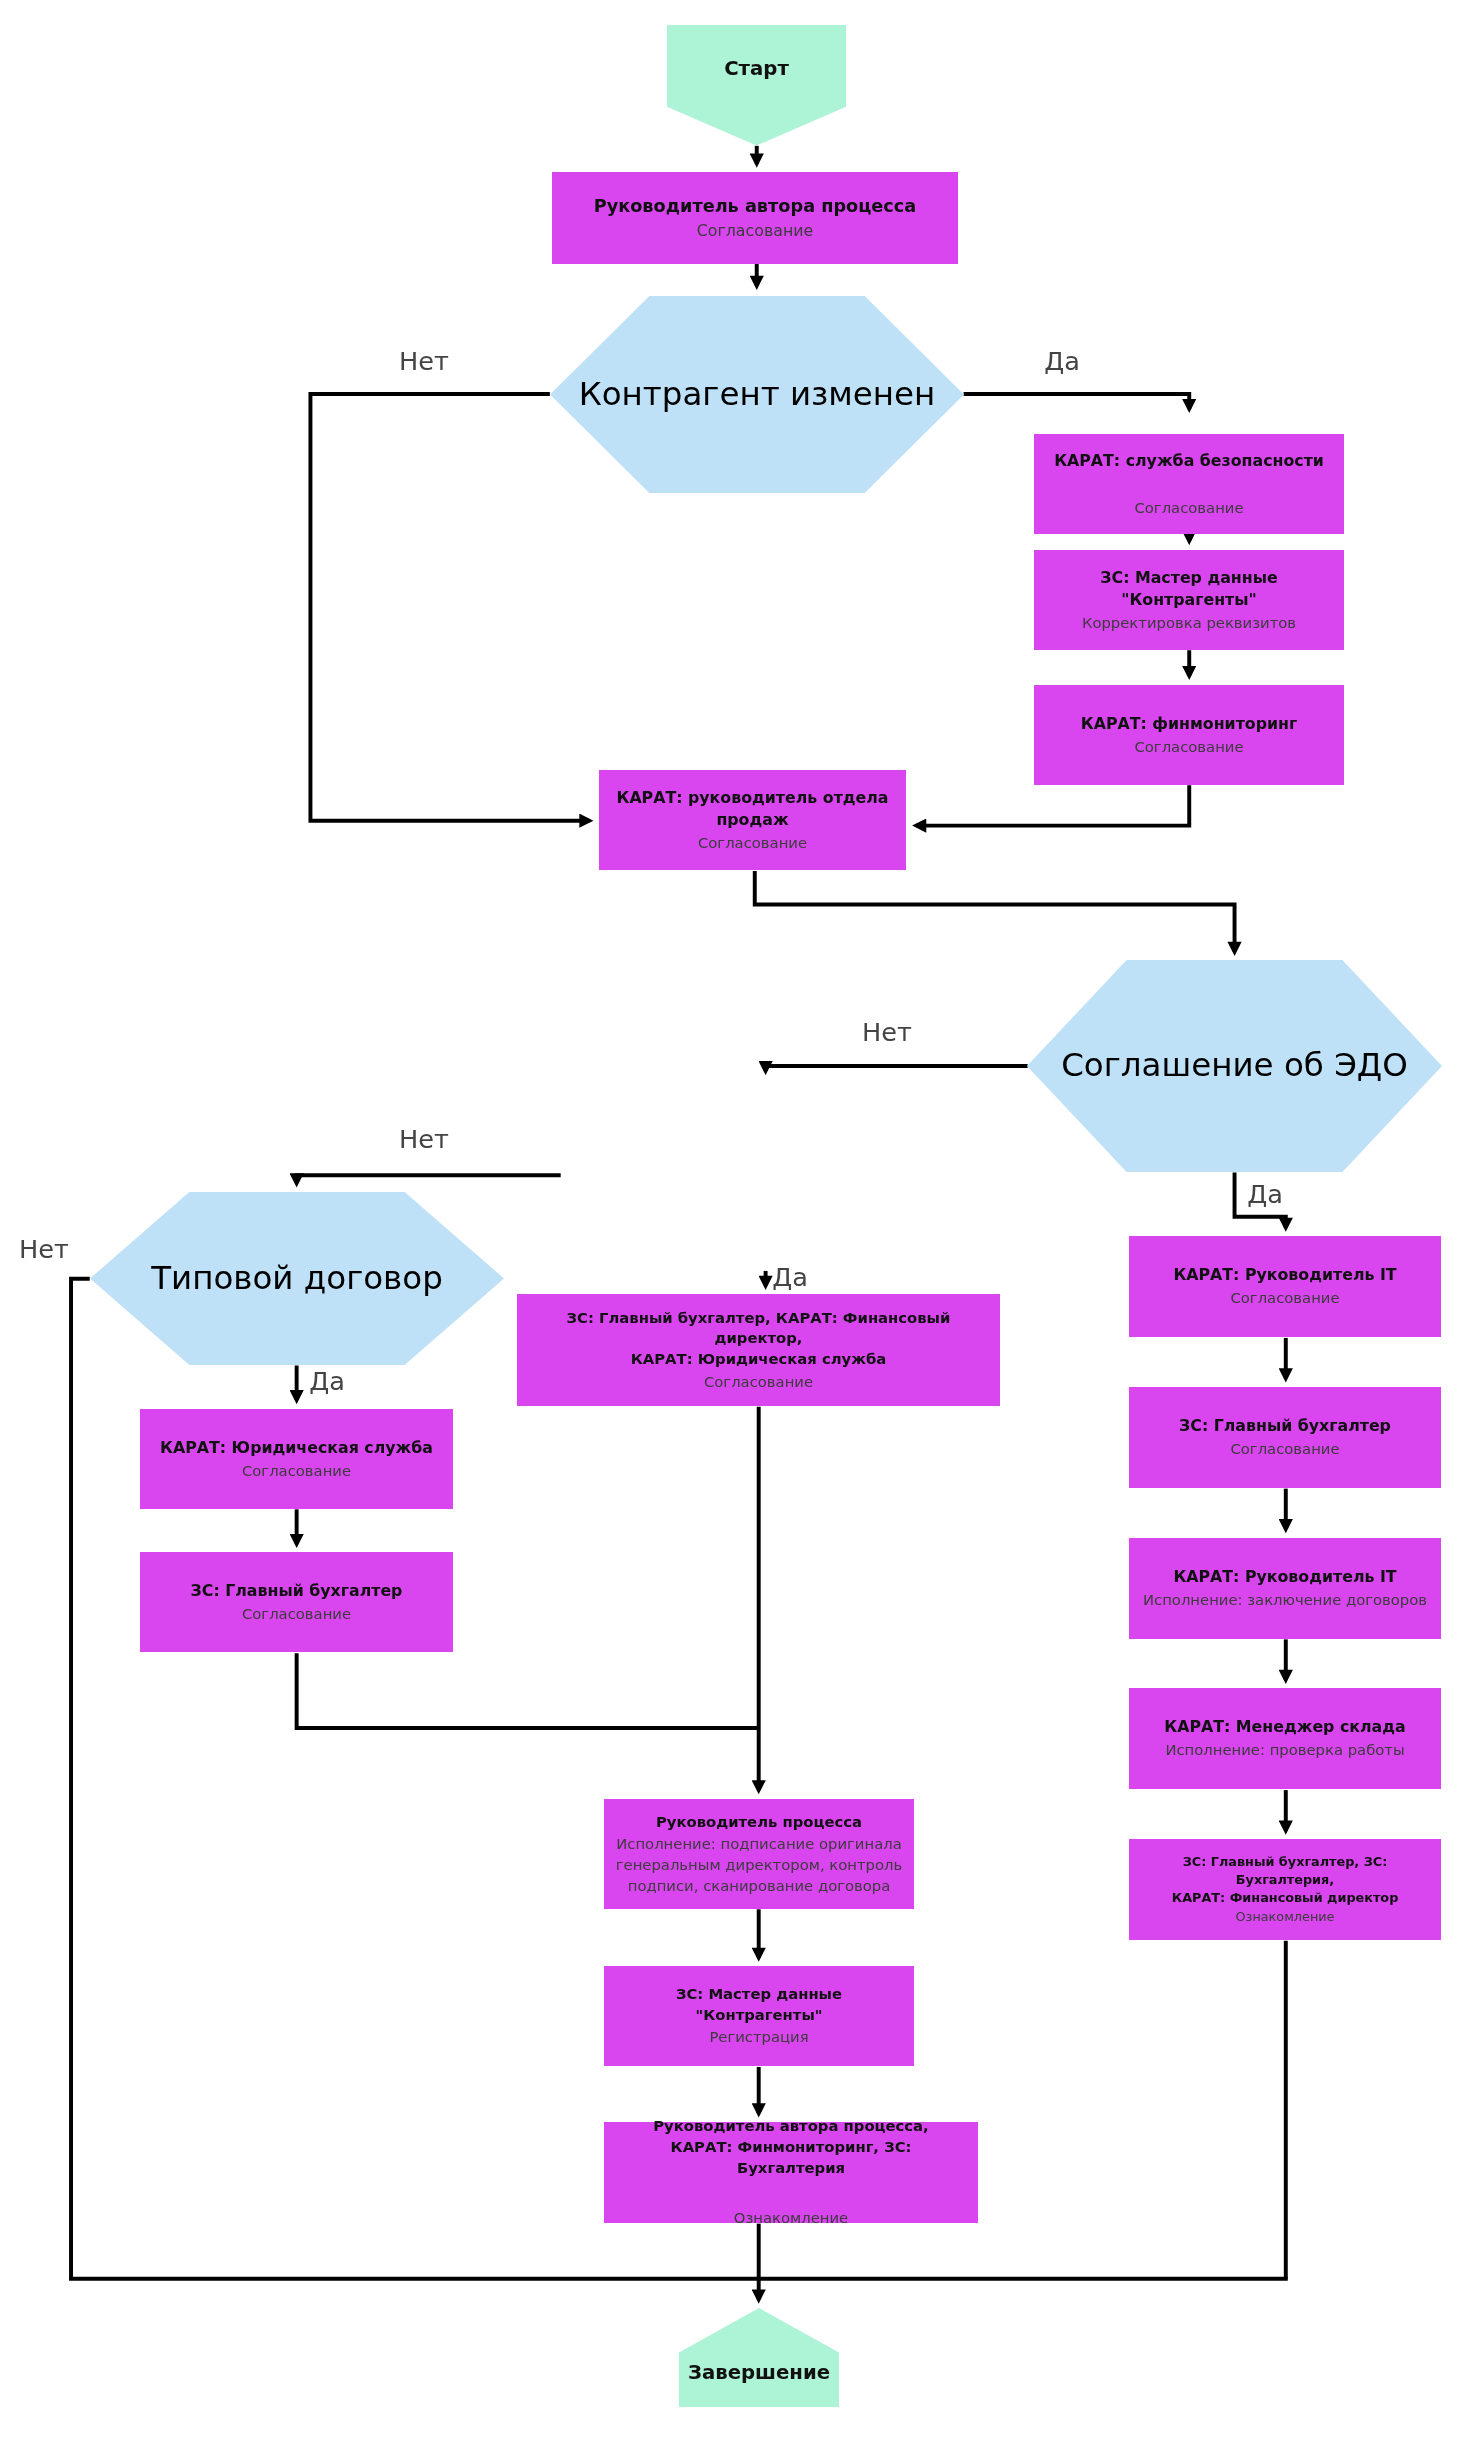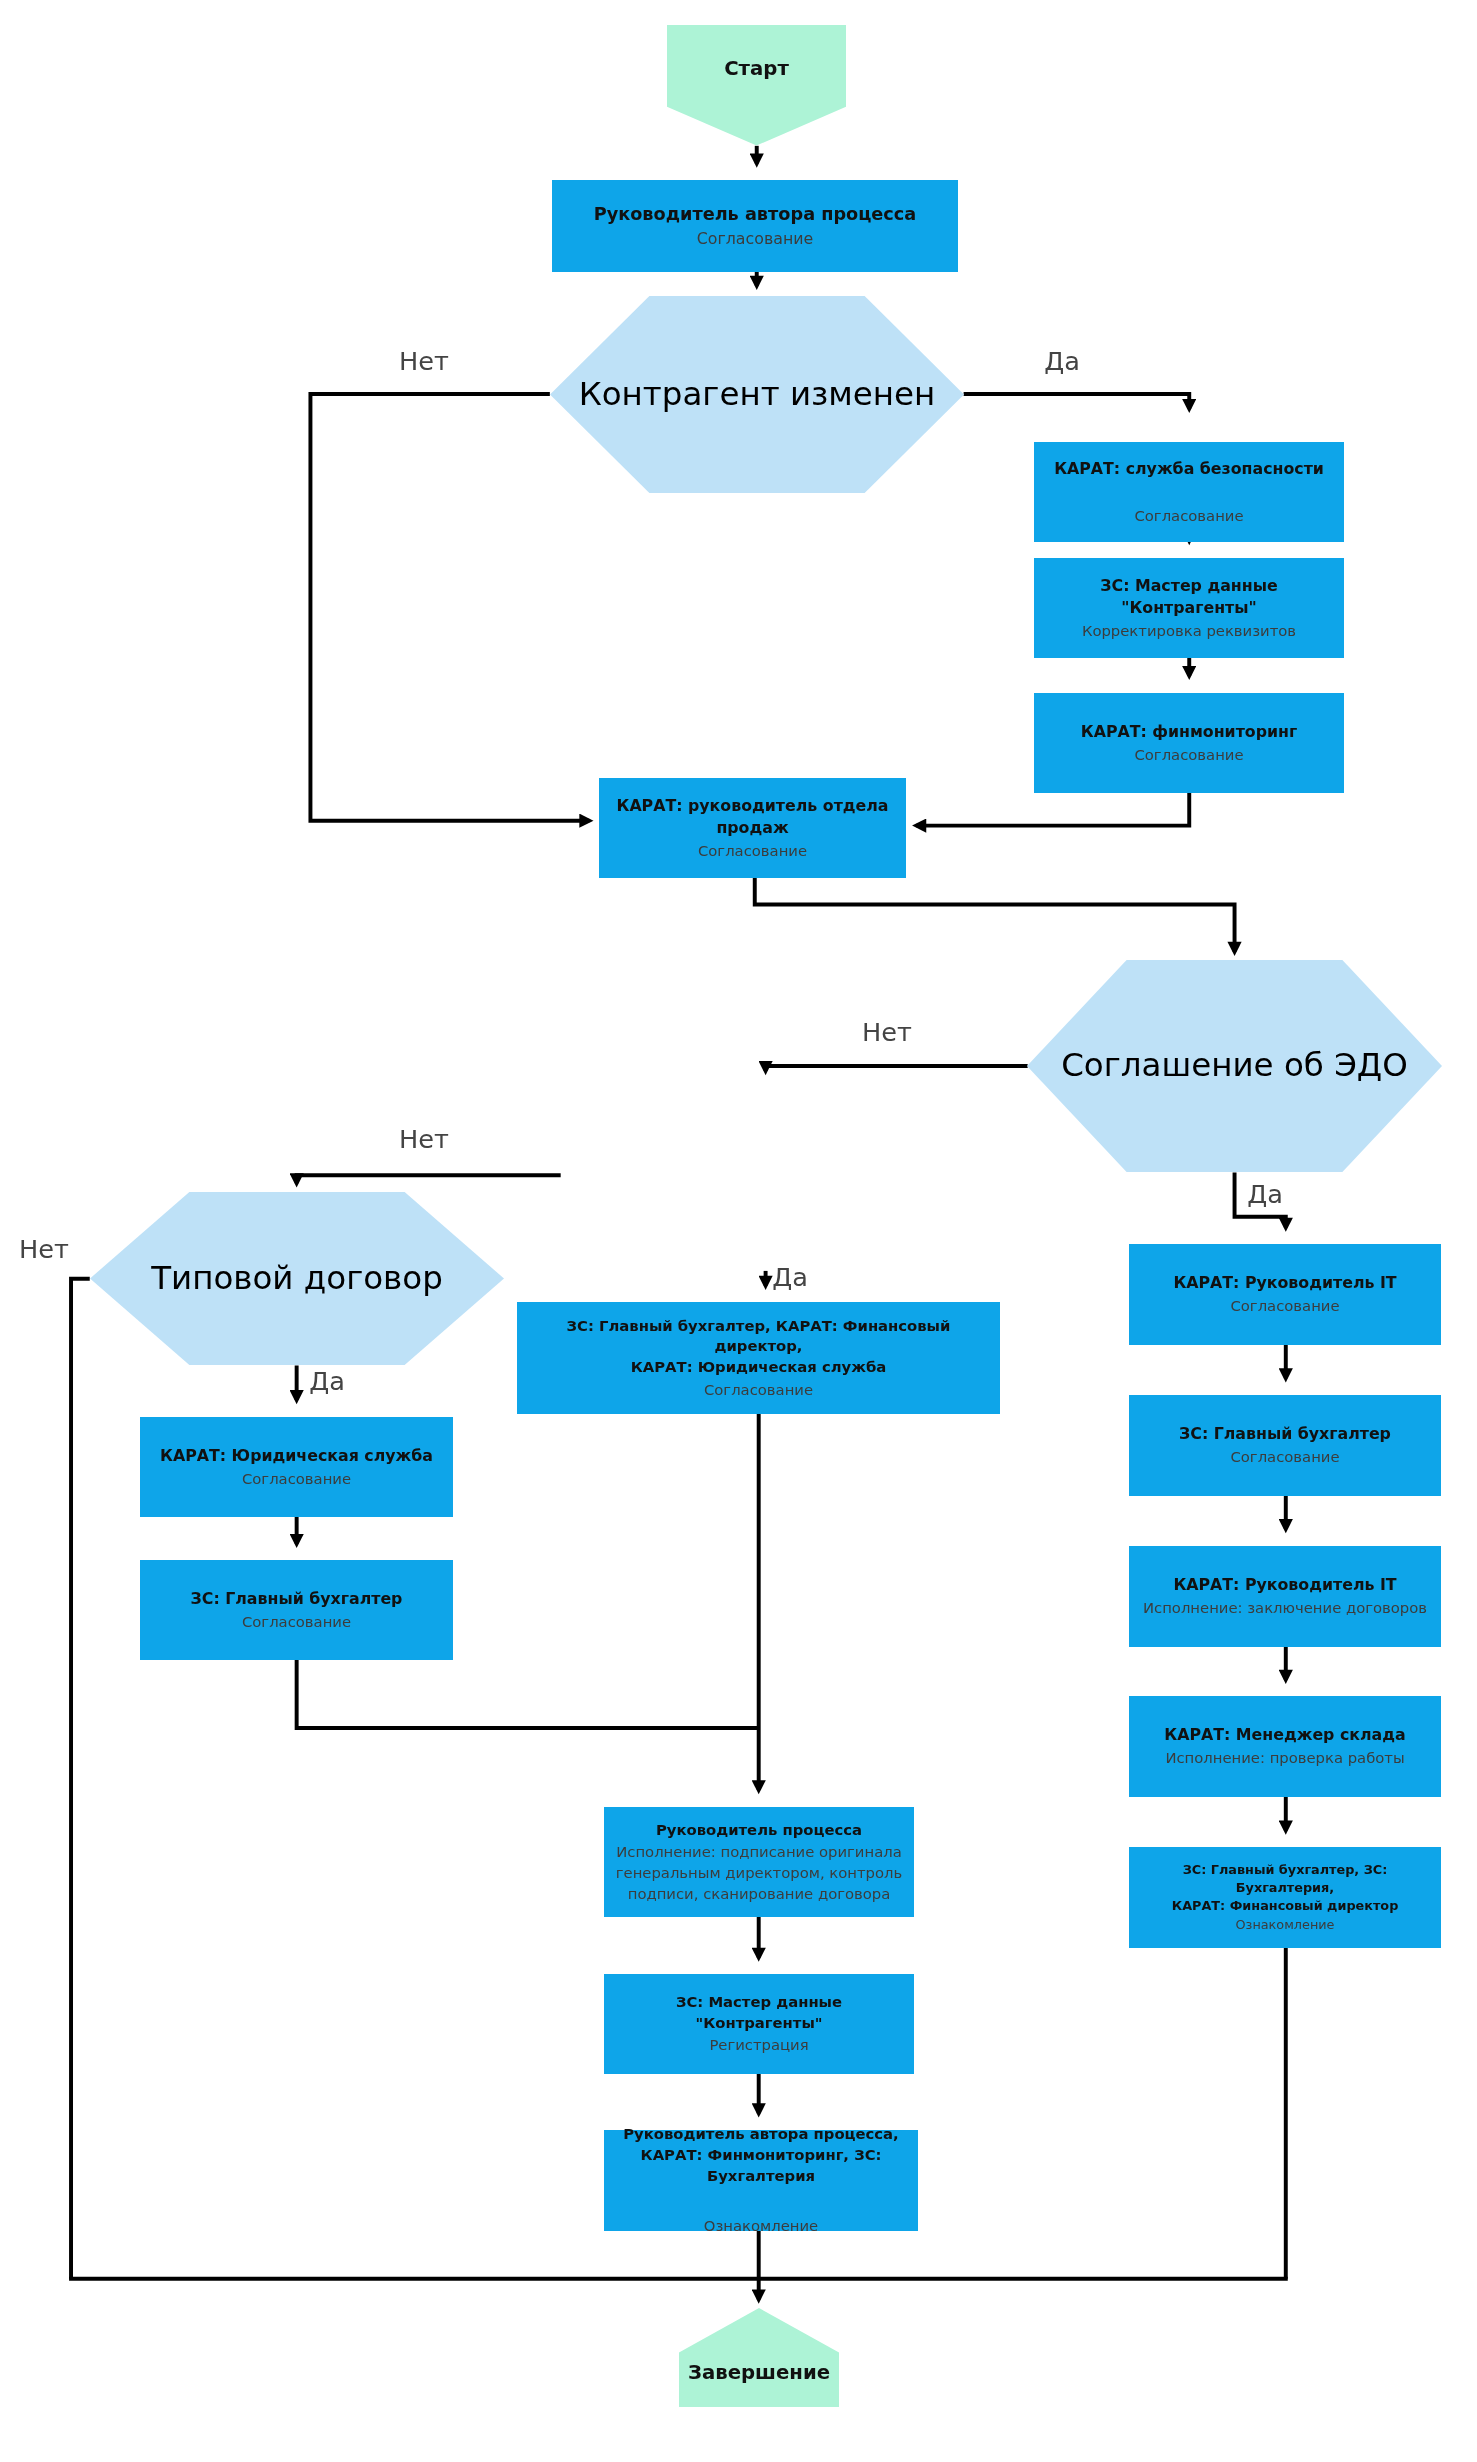--- a/index.html
+++ b/index.html
@@ -2,21 +2,21 @@
 <html><head>
 <meta charset="utf-8">
 <style>
   html,body{margin:0;padding:0;background:#ffffff;}
   .canvas{position:relative;width:1478px;height:2463px;background:#ffffff;
           font-family:"DejaVu Sans","Liberation Sans",sans-serif;overflow:hidden;}
   svg.edges{position:absolute;left:0;top:0;}
   .edge{stroke:#000000;stroke-width:4;fill:none;}
   .node{position:absolute;box-sizing:border-box;display:flex;flex-direction:column;
         justify-content:center;text-align:center;line-height:1.4;}
-  .task{background:#0ea5e9;padding:5.9px 9.9px;margin-top:8px;}
+  .task{background:#d946ef;padding:5.9px 9.9px;}
   .nt{font-weight:bold;color:#111111;white-space:pre-line;}
   .ns{color:#3c3c3c;white-space:pre-line;margin-top:2px;}
   .t-lg .nt{font-size:17.7px;} .t-lg .ns{font-size:15.8px;}
   .t-md .nt{font-size:15.8px;} .t-md .ns{font-size:14.8px;}
   .t-sm .nt{font-size:14.8px;} .t-sm .ns{font-size:14.8px;}
   .t-xs .nt{font-size:12.8px;} .t-xs .ns{font-size:12.8px;}
   .decision{background:#bee1f7;color:#000000;font-size:32.5px;
             clip-path:polygon(0% 50%,24% 0%,76% 0%,100% 50%,76% 100%,24% 100%);}
   .terminal{background:#adf3d6;color:#111111;font-weight:bold;font-size:19.7px;}
   .start{clip-path:polygon(0% 0%,100% 0%,100% 68%,50% 100%,0% 68%);padding-bottom:33px;}
@@ -154,21 +154,21 @@
 генеральным директором, контроль
 подписи, сканирование договора</div>
   </div>
 
   <div class="node task t-sm" style="left:604px;top:1966px;width:310px;height:100px;">
     <div class="nt">ЗС: Мастер данные
 "Контрагенты"</div>
     <div class="ns">Регистрация</div>
   </div>
 
-  <div class="node task t-sm" style="left:604px;top:2122px;width:314px;height:101px;gap:28px;">
+  <div class="node task t-sm" style="left:604px;top:2122px;width:374px;height:101px;gap:28px;">
     <div class="nt">Руководитель автора процесса,
 КАРАТ: Финмониторинг, ЗС:
 Бухгалтерия</div>
     <div class="ns">Ознакомление</div>
   </div>
 
   <div class="node terminal end" style="left:679px;top:2308px;width:160px;height:99px;">
     <div>Завершение</div>
   </div>
 

